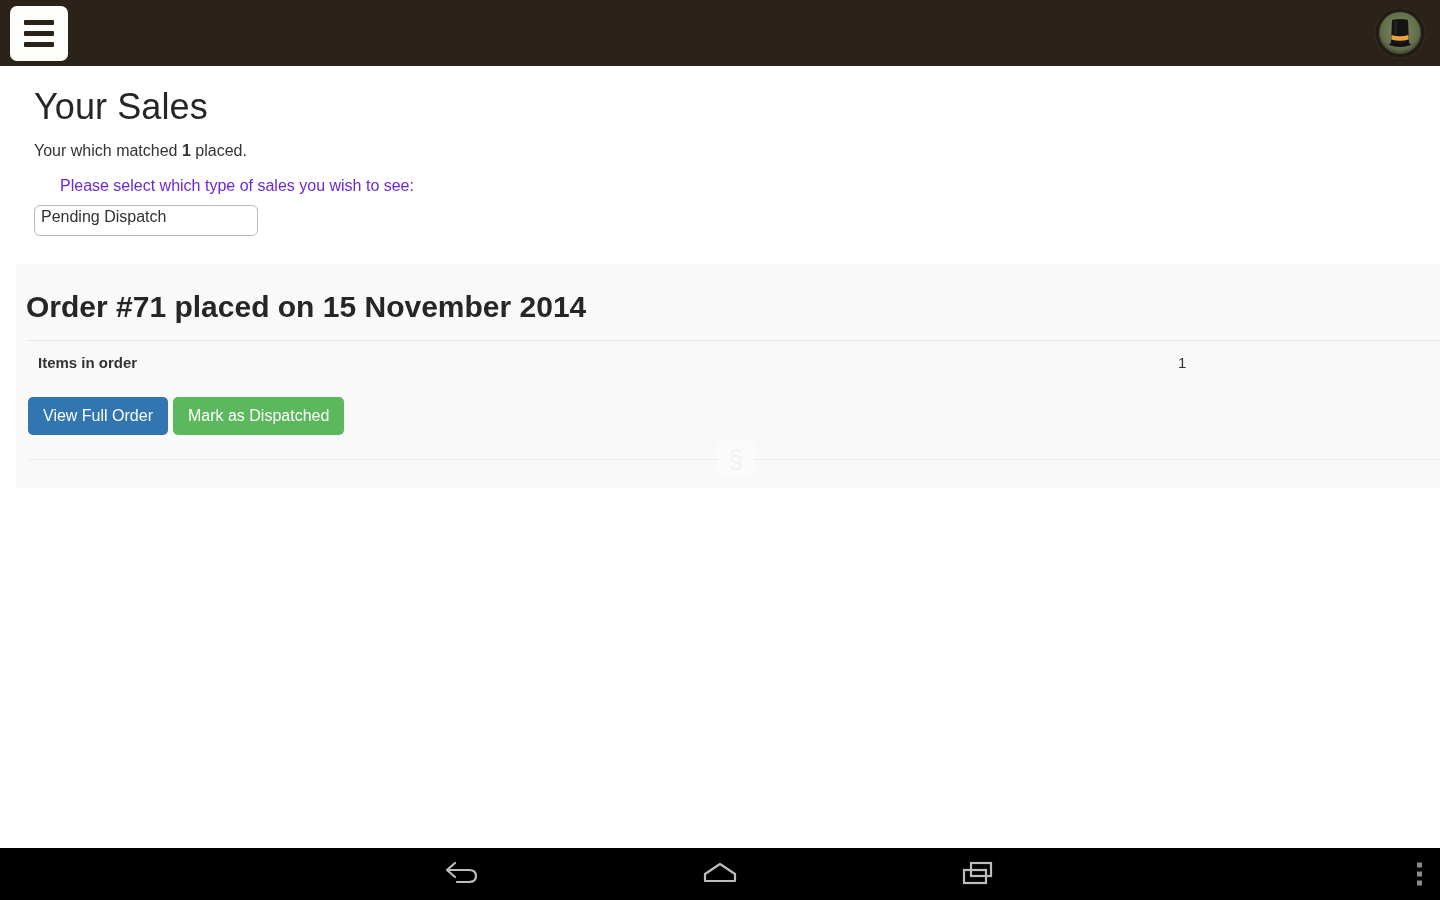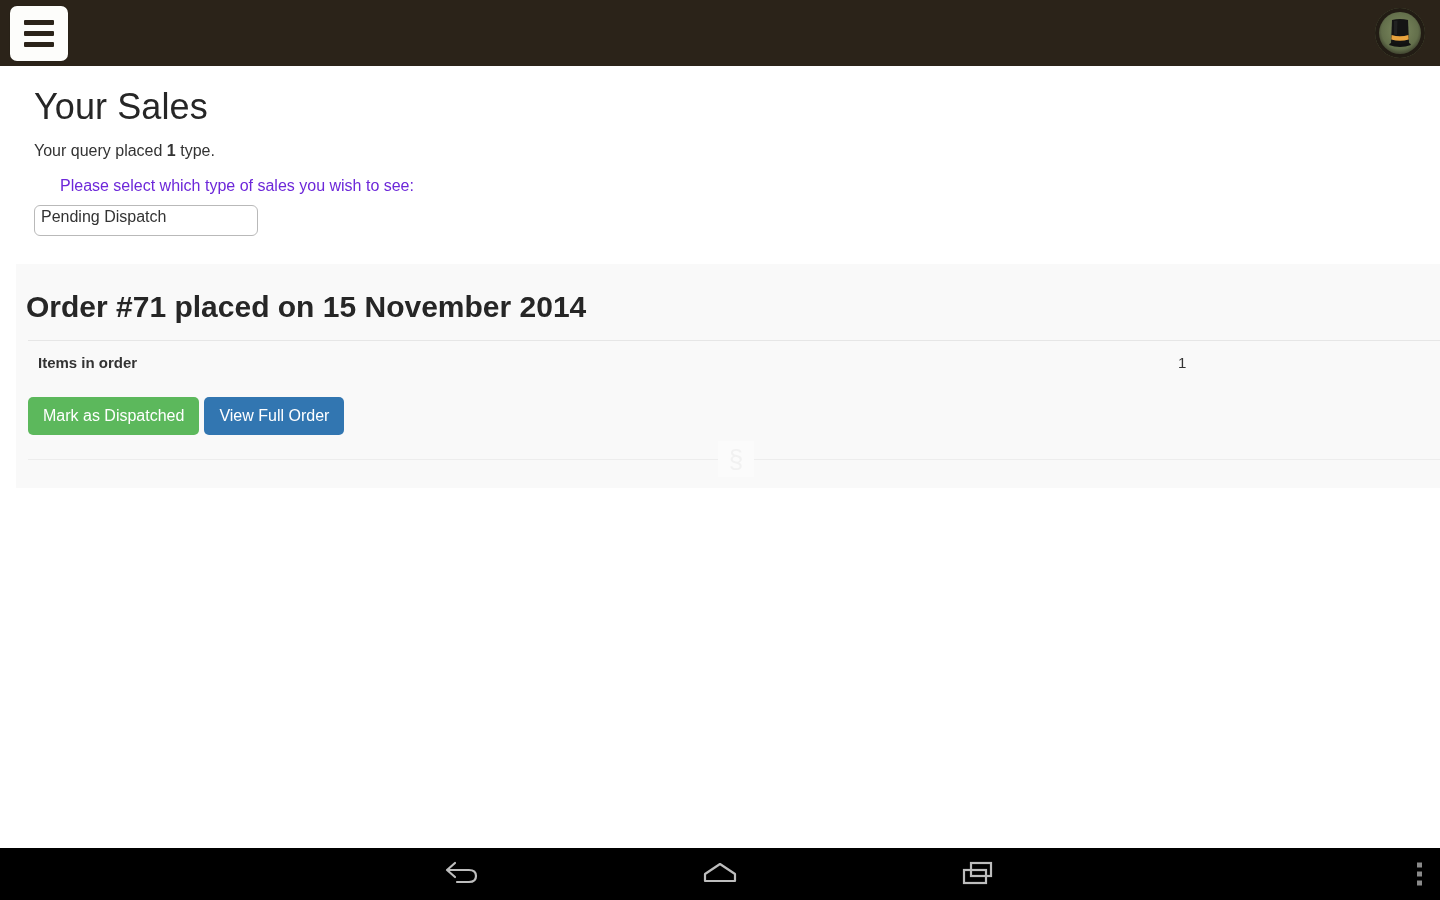--- a/index.html
+++ b/index.html
@@ -250,45 +250,45 @@
     </svg>
   </div>
 
 </div>
 
 <div class="content">
 
   <h1 class="page-title">Your Sales</h1>
 
   <div class="query-line">
-    <span>Your query placed</span>
+    <span>Your which matched</span>
     <b>1</b>
-    <span>type.</span>
+    <span>placed.</span>
   </div>
 
   <div class="select-label">Please select which type of sales you wish to see:</div>
 
   <div class="select-wrap">
     <div class="sales-select">Pending Dispatch</div>
   </div>
 
   <div class="order-card">
 
     <h2 class="order-heading">Order #71 placed on 15 November 2014</h2>
 
     <div class="order-divider"></div>
 
     <div class="order-row">
       <span class="label">Items in order</span>
       <span class="value">1</span>
     </div>
 
     <div class="order-actions">
+      <button class="btn btn-view">View Full Order</button>
       <button class="btn btn-dispatch">Mark as Dispatched</button>
-      <button class="btn btn-view">View Full Order</button>
     </div>
 
     <div class="footer-divider">
       <span class="watermark">§</span>
     </div>
 
   </div>
 
 </div>
 

